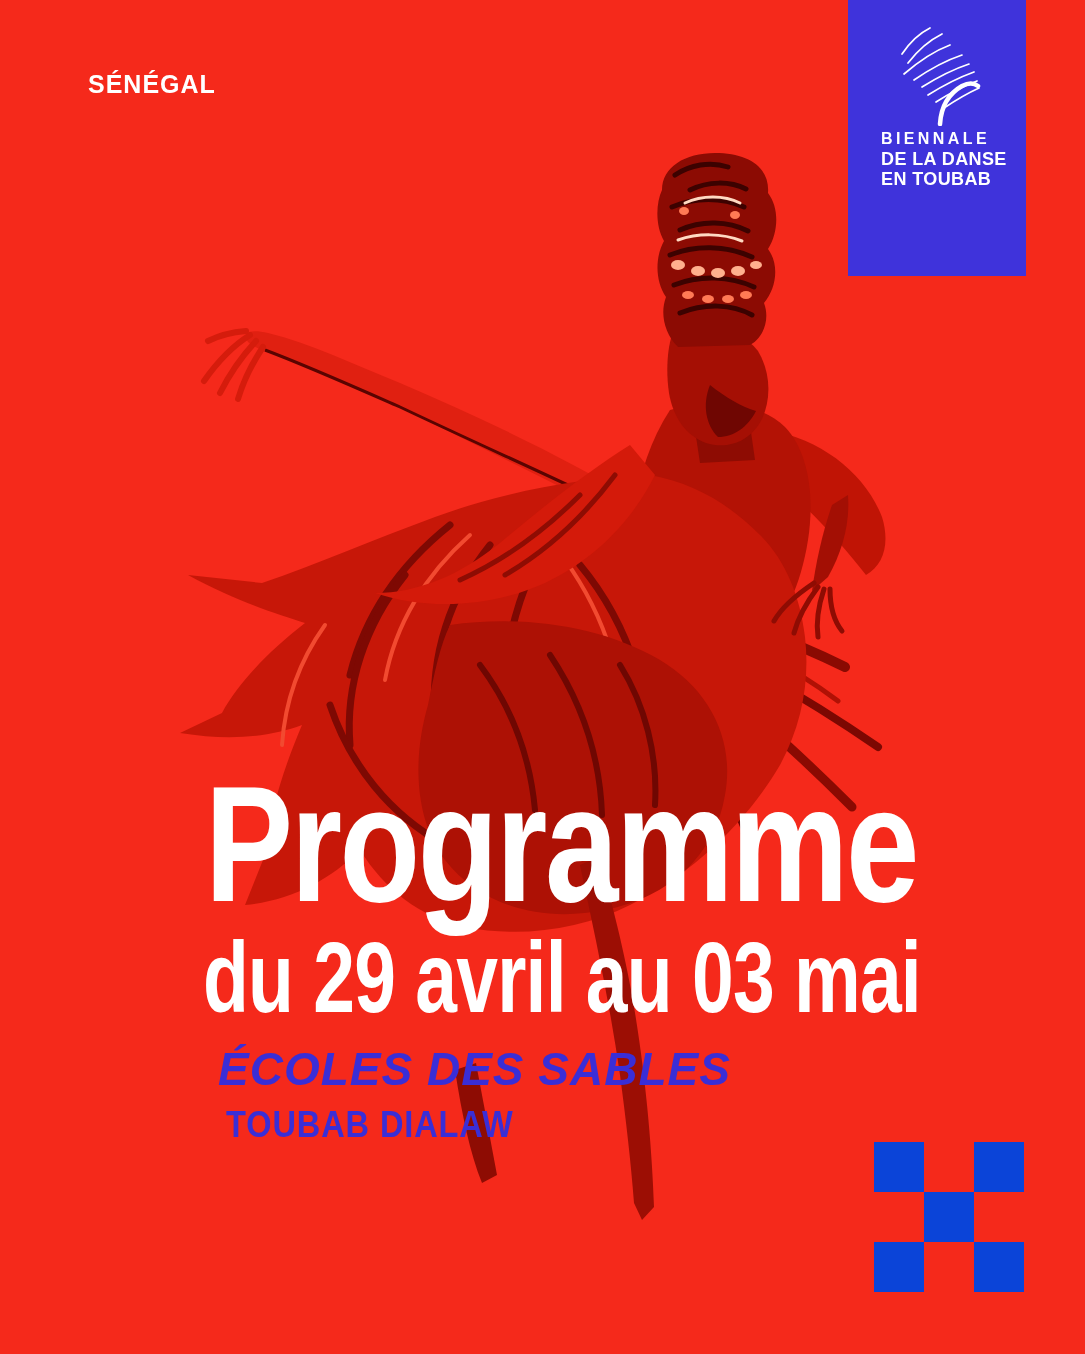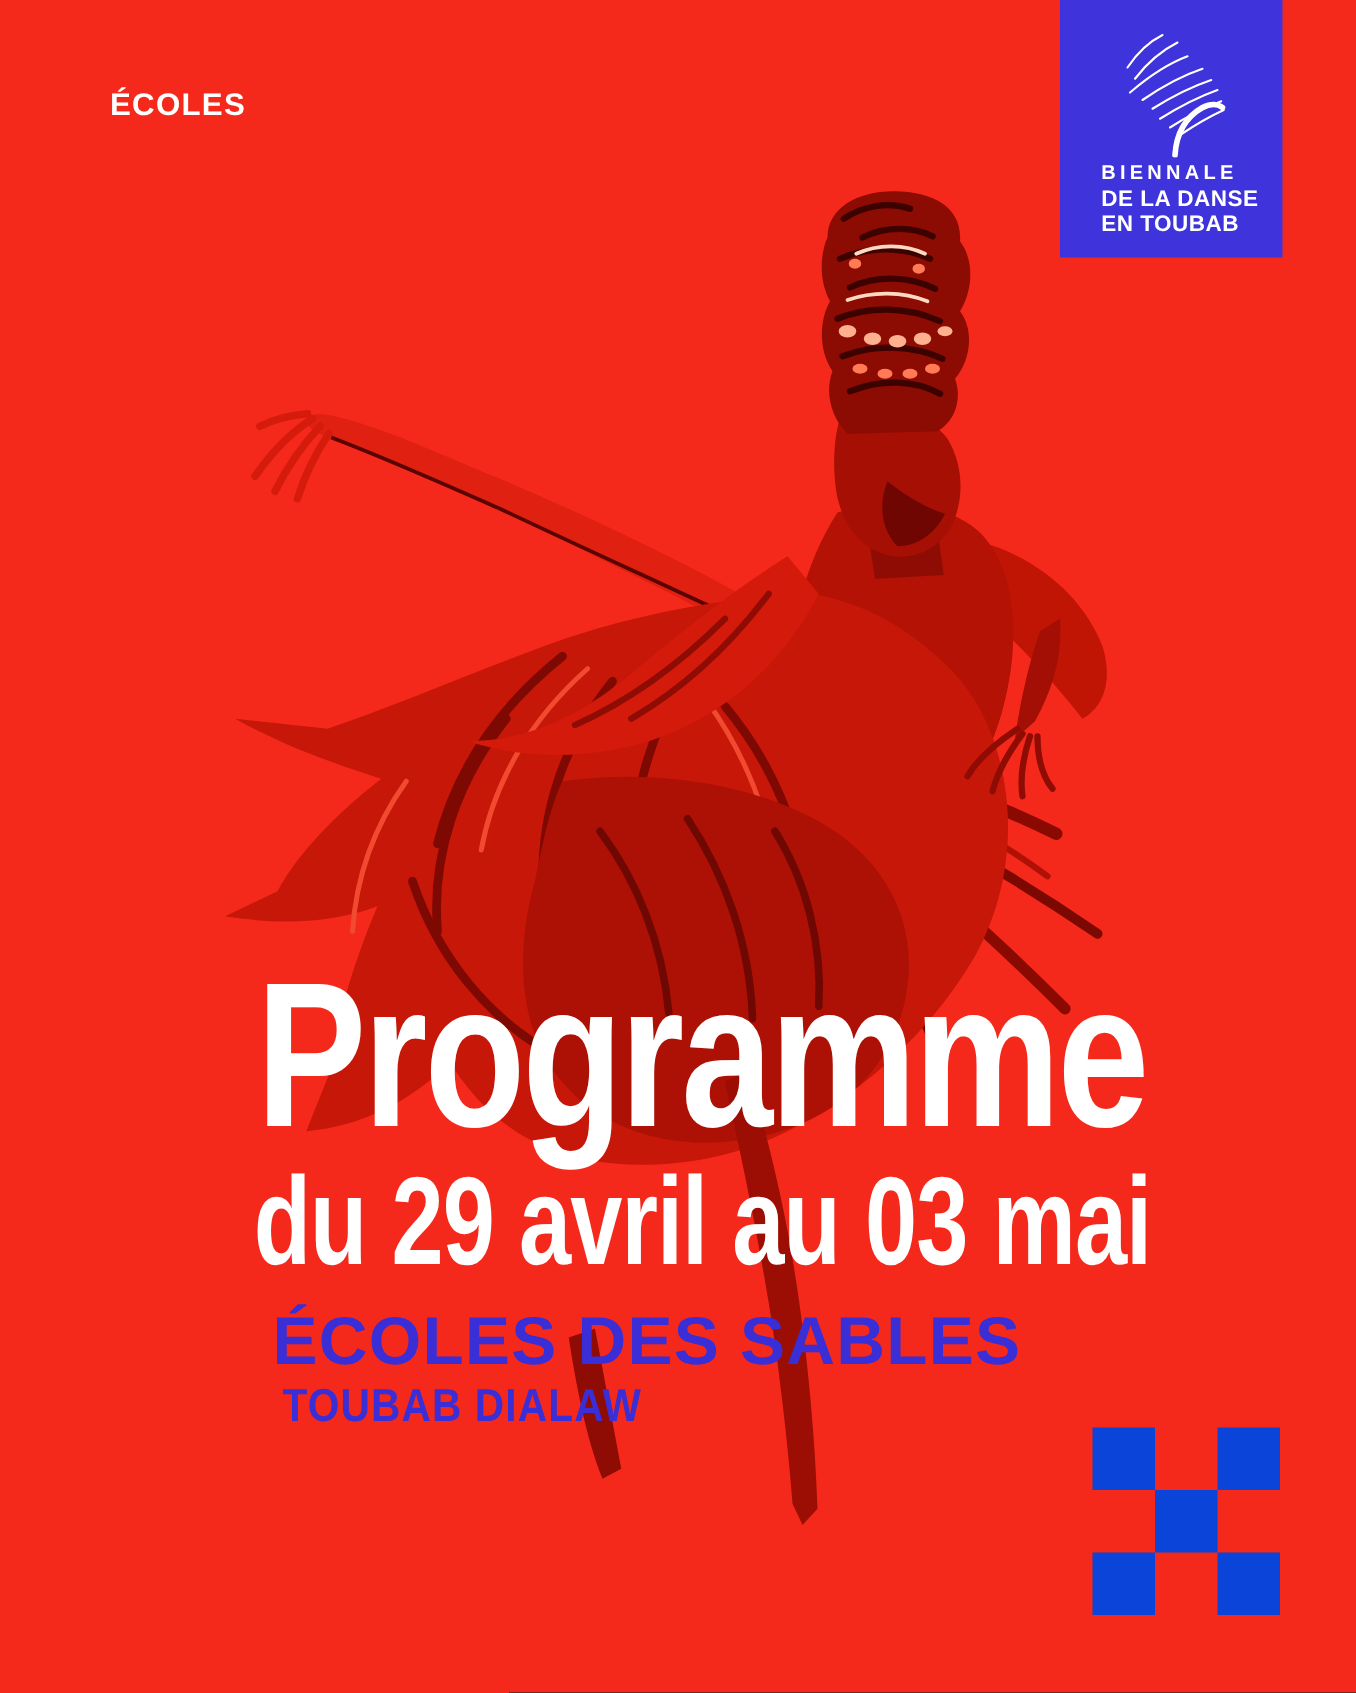--- a/index.html
+++ b/index.html
@@ -24,21 +24,21 @@
     font-size:25px;font-weight:700;letter-spacing:1px;
     color:var(--text-white);line-height:1;white-space:nowrap;
   }
   .edition-value{
     position:absolute;left:86px;top:106px;
     font-size:43px;font-weight:700;letter-spacing:.5px;
     color:var(--text-white);line-height:1;white-space:nowrap;
   }
   
   .logo-box{
-    position:absolute;left:848px;top:0;width:178px;height:206px;
+    position:absolute;left:848px;top:0;width:178px;height:276px;
     background:var(--logo-blue);z-index:4;
   }
   .logo-waves{position:absolute;left:36px;top:18px;width:108px;height:108px;}
   .logo-text{
     position:absolute;left:33px;top:129px;
     color:var(--text-white);line-height:20px;white-space:nowrap;
   }
   .logo-text .l1{font-size:16px;font-weight:700;letter-spacing:3.4px;}
   .logo-text .l2,.logo-text .l3{font-size:18px;font-weight:700;letter-spacing:.4px;}
   
@@ -57,22 +57,22 @@
   .date-range{
     position:absolute;left:203px;top:927px;
     font-size:100px;font-weight:700;line-height:1;
     letter-spacing:-1px;color:var(--text-white);
     transform:scaleX(0.75);transform-origin:0 0;
     white-space:nowrap;z-index:2;
   }
   
   .venue{
     position:absolute;left:218px;top:1046px;
-    font-size:54px;font-weight:800;line-height:1;letter-spacing:1px;
-    color:var(--text-blue);white-space:nowrap;z-index:2;
+    font-size:46px;font-weight:800;line-height:1;letter-spacing:1px;
+    color:var(--text-blue);white-space:nowrap;z-index:2;font-style:italic;
   }
   .venue-location{
     position:absolute;left:226px;top:1106px;
     font-size:37px;font-weight:800;line-height:1;letter-spacing:1px;
     color:var(--text-blue);transform:scaleX(0.88);transform-origin:0 0;
     white-space:nowrap;z-index:2;
   }
   
   .checker{
     position:absolute;left:874px;top:1142px;width:150px;height:150px;
@@ -80,21 +80,21 @@
     z-index:4;
   }
   .checker .cell{width:100%;height:100%;}
   .checker .cell.blue{background:var(--checker-blue);}
 </style>
 </head>
 <body>
 
 <div class="poster">
 
-  <div class="edition-label">ÉCOLES</div>
+  <div class="edition-label">SÉNÉGAL</div>
 
   <svg class="dancer" viewBox="0 0 760 1120" aria-hidden="true">
 
     <path d="M485,355 C420,315 330,272 250,238 C205,220 160,198 118,188 C105,185 98,186 96,190 C94,196 102,202 118,207 C170,224 240,256 310,292 C380,327 450,360 485,385 Z" fill="#e02011"></path>
     <path d="M485,372 C420,340 330,300 250,262 C200,240 155,220 115,205" stroke="#5a0401" stroke-width="3" fill="none"></path>
     <g stroke="#d51c0c" stroke-width="6" fill="none" stroke-linecap="round">
       <path d="M100,190 C84,200 68,216 54,236"></path>
       <path d="M106,196 C93,210 80,228 70,248"></path>
       <path d="M113,202 C103,217 94,234 88,254"></path>
       <path d="M96,186 C84,187 70,190 58,196"></path>

